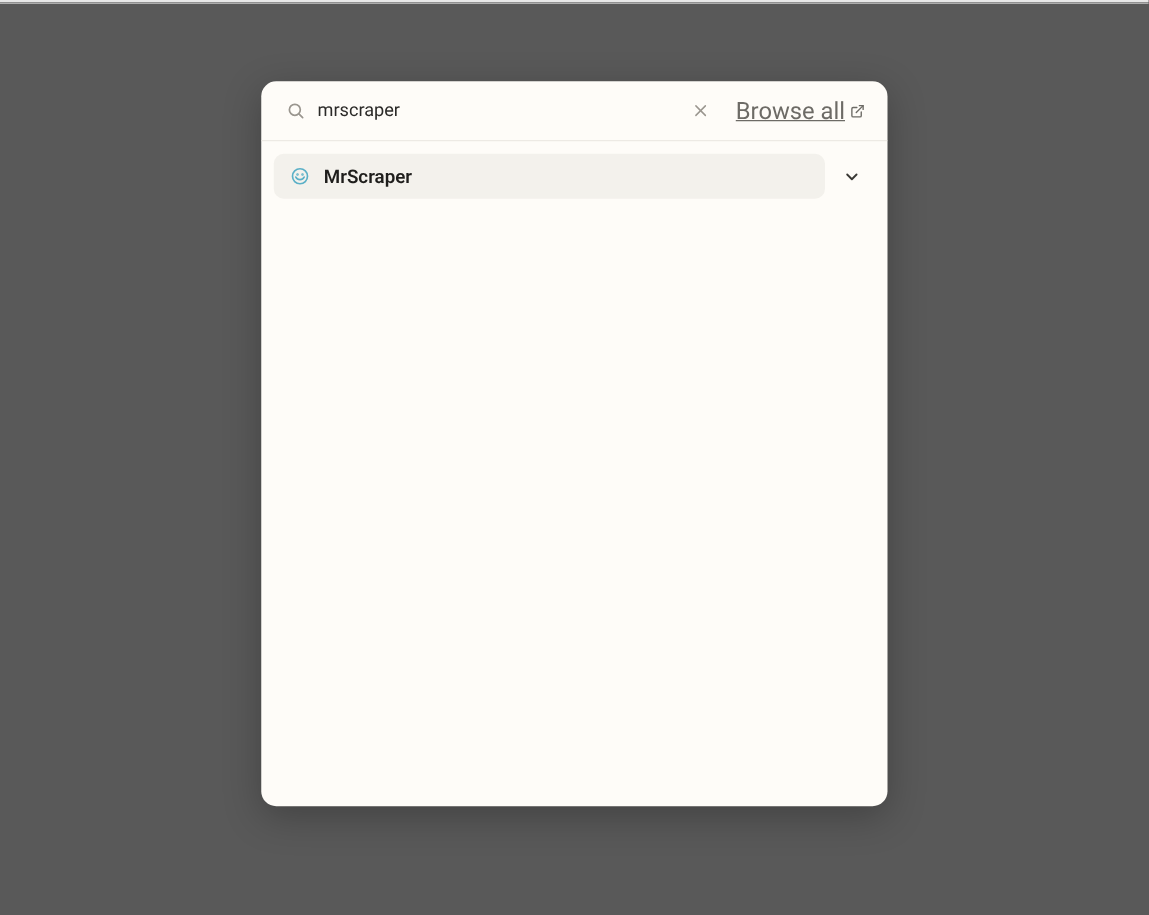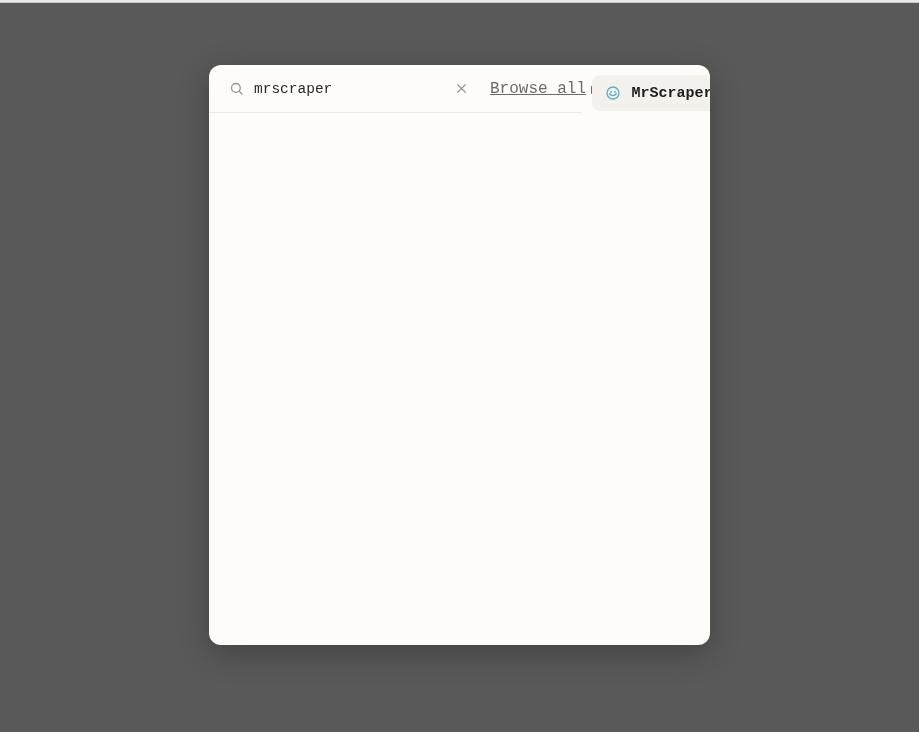--- a/index.html
+++ b/index.html
@@ -39,23 +39,22 @@
     .modal {
       position: absolute;
       top: 65px;
       left: 209px;
       width: 501px;
       height: 580px;
       background: #FEFCF8;
       border-radius: 12px;
       box-shadow: 0 8px 30px rgba(0,0,0,0.25);
       display: flex;
-      flex-direction: row;
+      flex-direction: column;
       overflow: hidden;
-      font-family: Liberation Mono, monospace;
     }
 
     .search-row {
       display: flex;
       align-items: center;
       height: 48px;
       padding: 0 18px 0 20px;
       border-bottom: 1px solid #edeae4;
       gap: 10px;
     }
@@ -91,21 +90,21 @@
       cursor: pointer;
       padding: 2px;
     }
 
     .browse-all {
       flex: 0 0 auto;
       display: flex;
       align-items: center;
       gap: 4px;
       color: #6d6b66;
-      font-size: 16px;
+      font-size: 19px;
       text-decoration: underline;
       cursor: pointer;
       margin-left: 10px;
     }
 
     .browse-all .ext-icon {
       display: flex;
       align-items: center;
       color: #6d6b66;
     }

